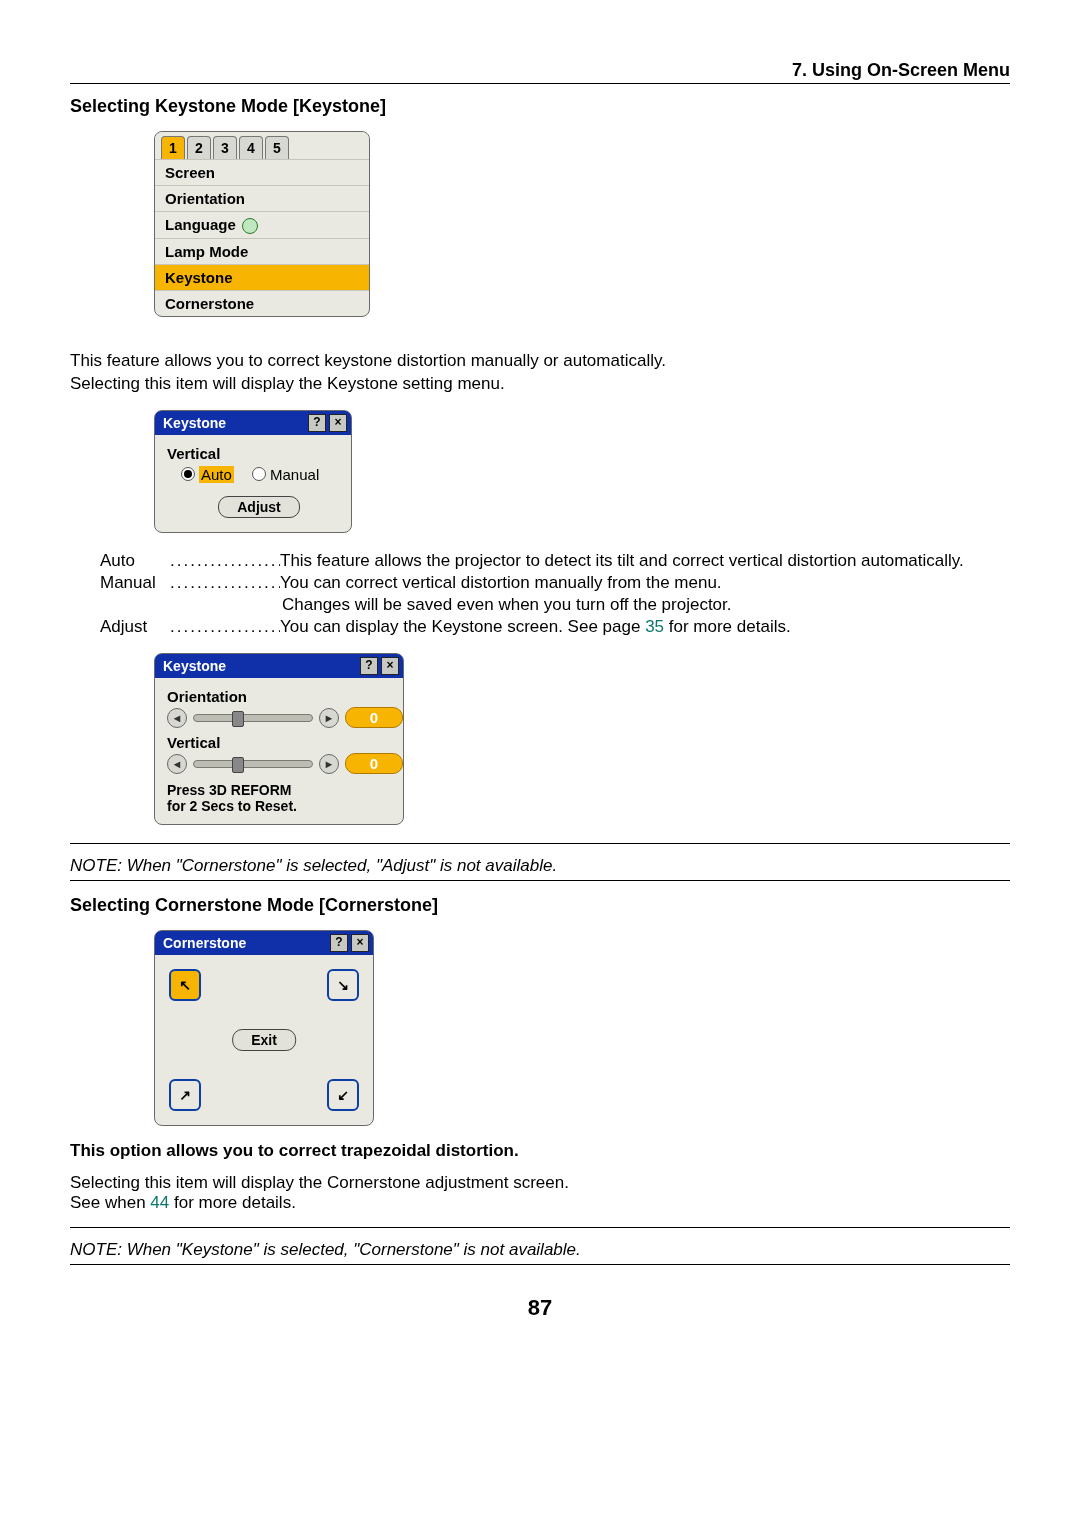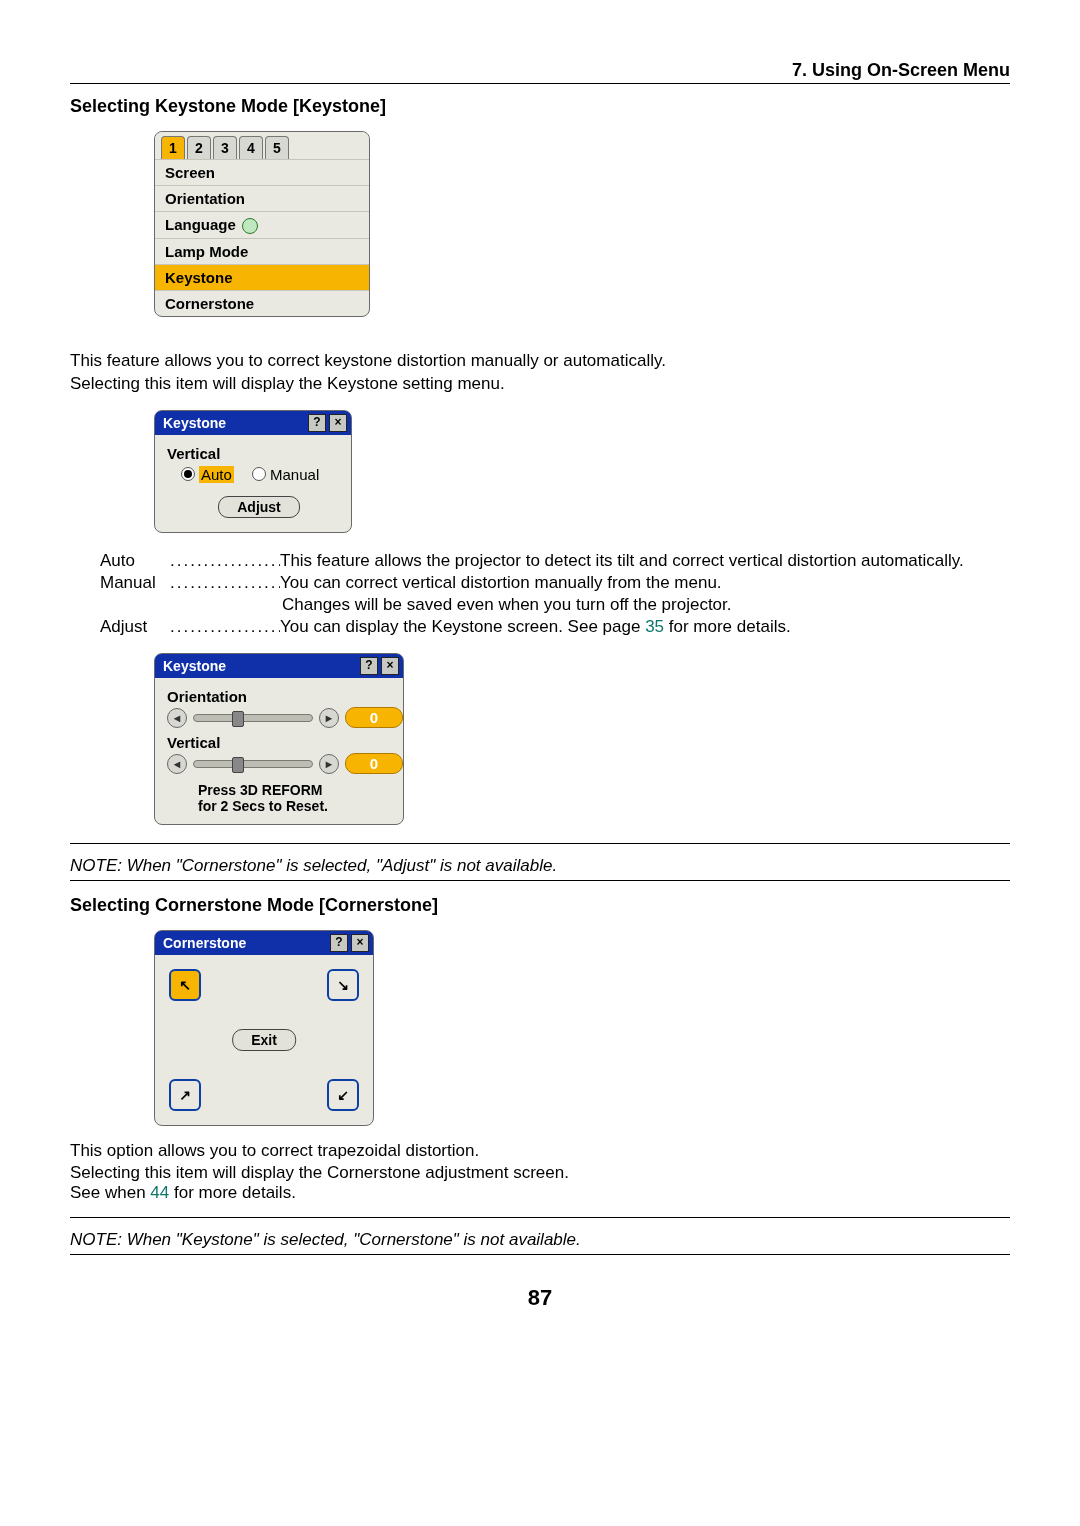--- a/index.html
+++ b/index.html
@@ -267,21 +267,21 @@
       </div>
       <div>Vertical</div>
       <div class="slider-row">
         <span class="arrow-btn">◄</span>
         <span class="track">
             <span class="thumb" style="left:32%;"></span>
           </span>
         <span class="arrow-btn">►</span>
         <span class="val-pill">0</span>
       </div>
-      <div style="font-size:14px;margin-top:8px;margin-left:31px;">
+      <div style="font-size:14px;margin-top:8px;">
         <div>Press 3D REFORM</div>
         <div>for 2 Secs to Reset.</div>
       </div>
     </div>
   </div>
 </div>
 
 <div class="rule" style="margin-top:18px;"></div>
 <div class="note">NOTE: When "Cornerstone" is selected, "Adjust" is not available.</div>
 <div class="rule"></div>
@@ -310,21 +310,21 @@
           </div>
         <div class="corner-btn" style="right:4px;bottom:4px;">
             <span class="corner-arrow">↙</span>
           </div>
         <span class="pill-btn exit-btn">Exit</span>
       </div>
     </div>
   </div>
 </div>
 
-<div class="para" style="margin-bottom:0;">This option allows you to correct trapezoidal distortion.</div>
+<div class="para" style="margin-bottom:10px;font-weight:bold;">This option allows you to correct trapezoidal distortion.</div>
 <div style="font-size:17px;">Selecting this item will display the Cornerstone adjustment screen.</div>
 <div style="font-size:17px;margin-bottom:14px;">
   <span>See when </span><a class="pg" href="#">44</a><span> for more details.</span>
 </div>
 
 <div class="rule"></div>
 <div class="note">NOTE: When "Keystone" is selected, "Cornerstone" is not available.</div>
 <div class="rule"></div>
 
 <div class="pagenum">87</div>

